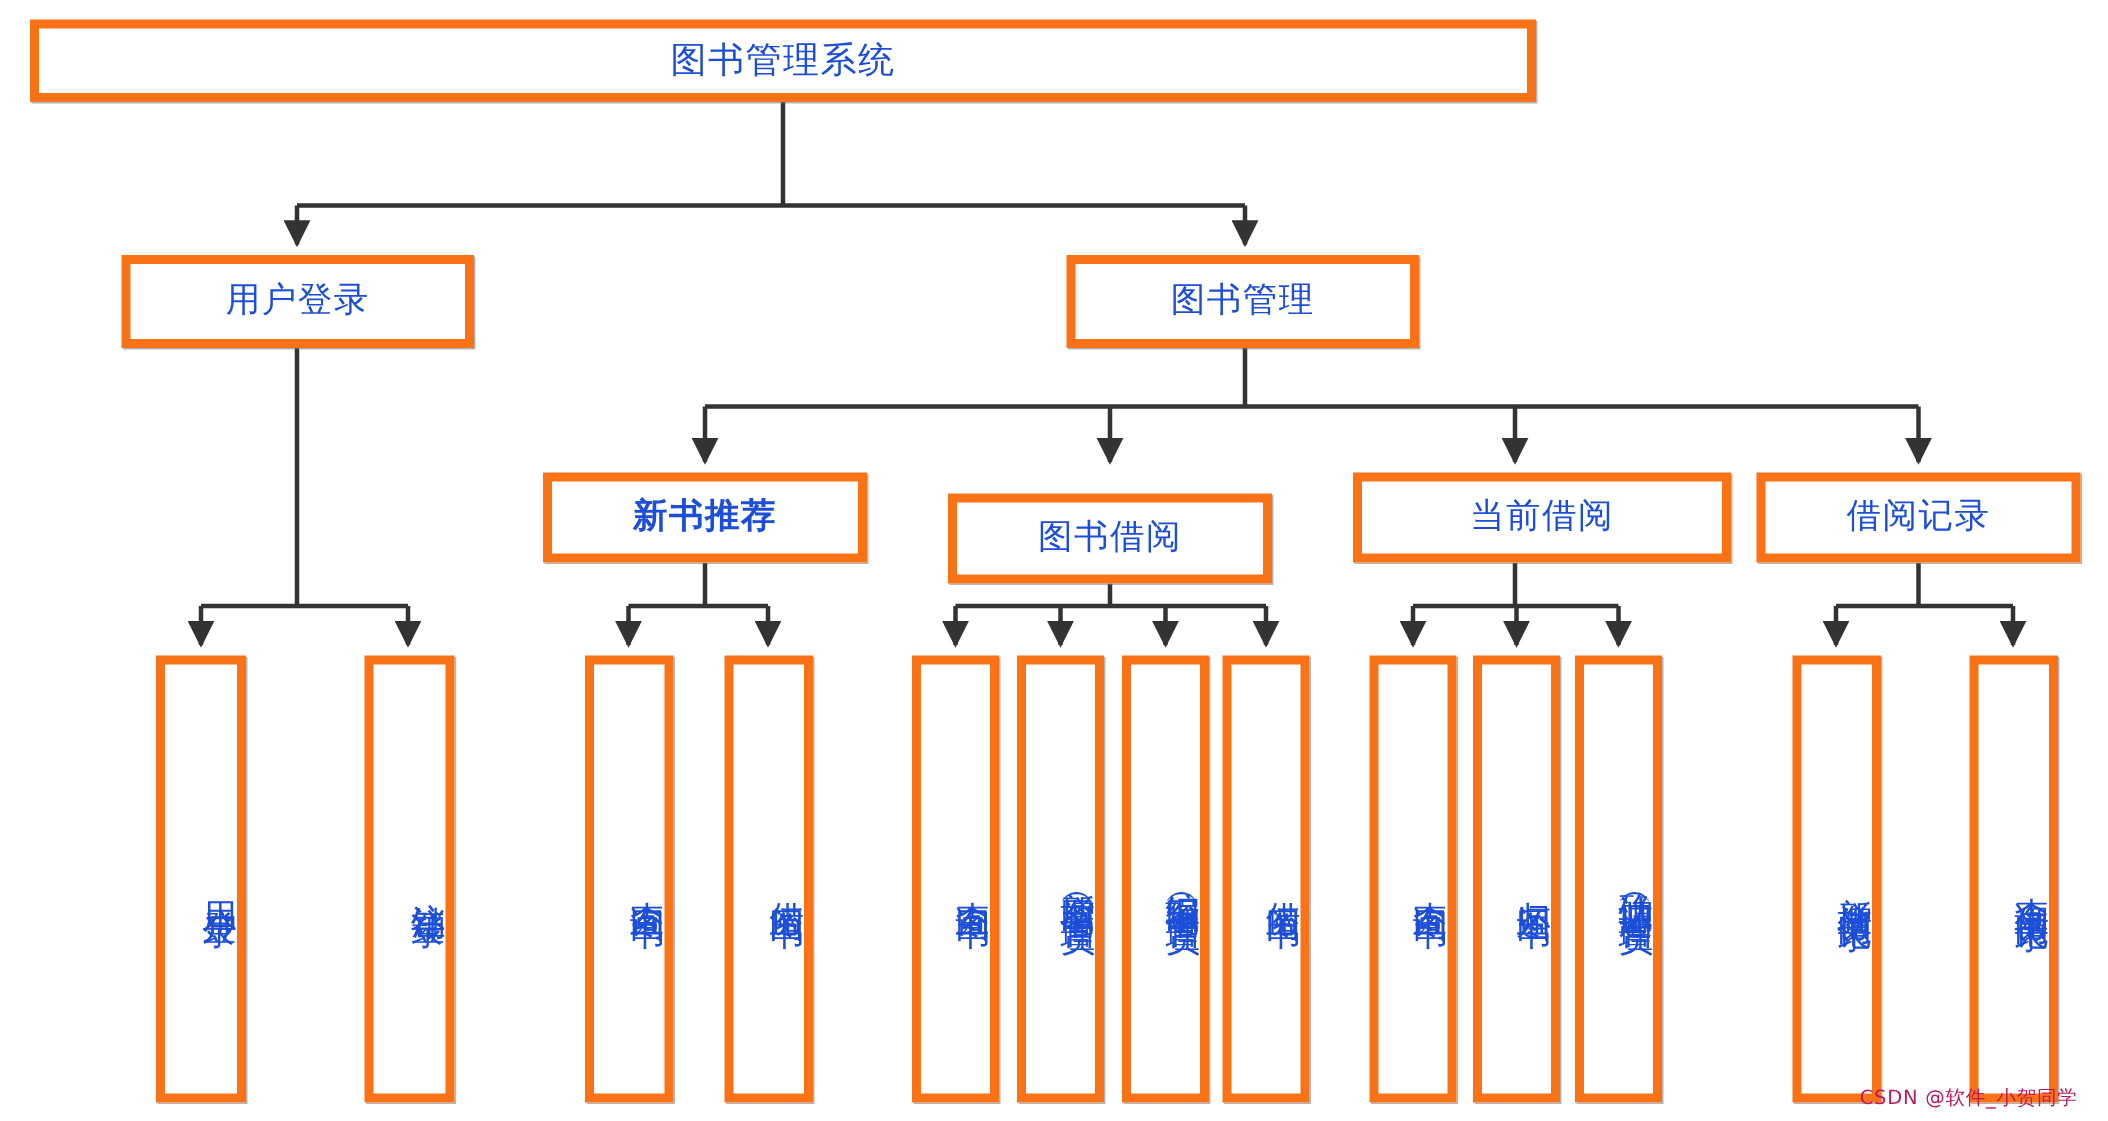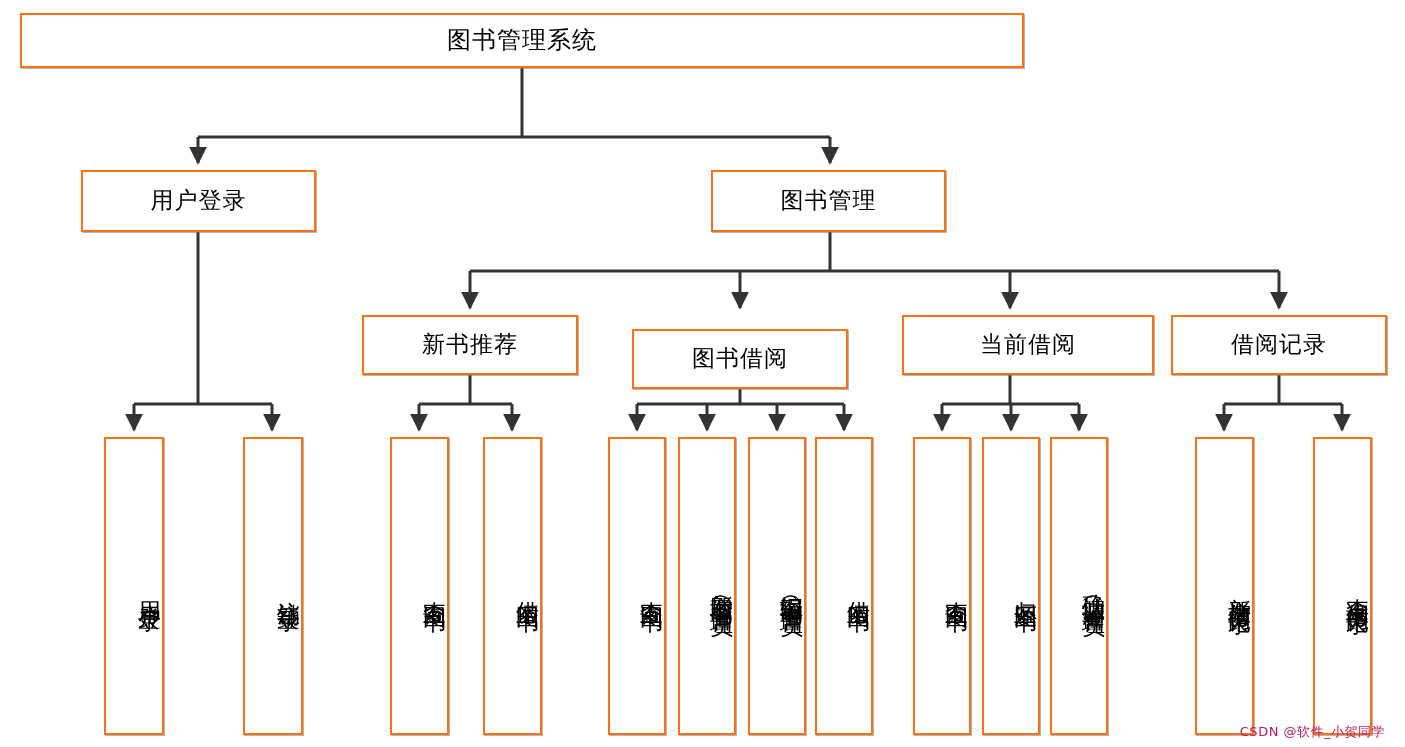--- a/index.html
+++ b/index.html
@@ -21,26 +21,26 @@
     position: absolute;
     left: 0;
     top: 0;
     width: 1405px;
     height: 747px;
     pointer-events: none;
   }
   .node {
     position: absolute;
     box-sizing: border-box;
-    border: 2px solid #f97316;
+    border: 6px solid #f97316;
     background: #ffffff;
     display: flex;
     align-items: center;
     justify-content: center;
-    color: #000000;
+    color: #1d4ed8;
     box-shadow: 1px 1px 0 rgba(120,120,120,0.55);
   }
   .node.horiz {
     font-size: 23px;
     letter-spacing: 1px;
     line-height: 1.1;
   }
   .node.vert {
     writing-mode: vertical-rl;
     text-orientation: upright;
@@ -129,21 +129,21 @@
     <span>图书管理系统</span>
   </div>
 
   <div class="node horiz" style="left:81px; top:170px; width:235px; height:62px;">
     <span>用户登录</span>
   </div>
   <div class="node horiz" style="left:711px; top:170px; width:235px; height:62px;">
     <span>图书管理</span>
   </div>
 
-  <div class="node horiz" style="left:362px; top:315px; width:216px; height:60px;">
+  <div class="node horiz" style="left:362px; top:315px; width:216px; height:60px;font-weight:bold;">
     <span>新书推荐</span>
   </div>
   <div class="node horiz" style="left:632px; top:329px; width:216px; height:60px;">
     <span>图书借阅</span>
   </div>
   <div class="node horiz" style="left:902px; top:315px; width:252px; height:60px;">
     <span>当前借阅</span>
   </div>
   <div class="node horiz" style="left:1171px; top:315px; width:216px; height:60px;">
     <span>借阅记录</span>

